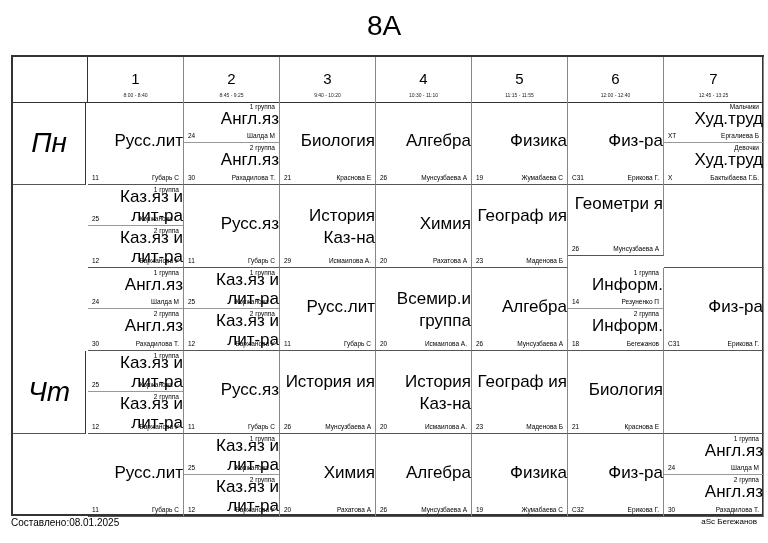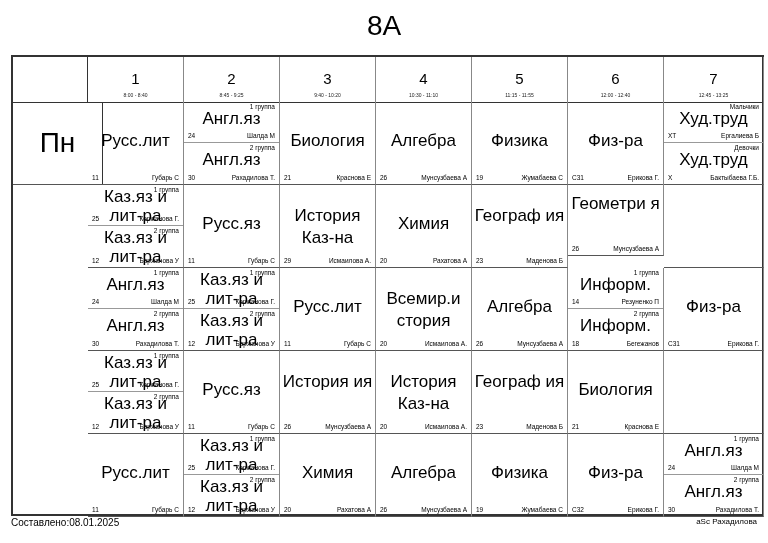--- a/index.html
+++ b/index.html
@@ -3,24 +3,24 @@
 <meta charset="utf-8">
 <style>
   html, body { margin:0; padding:0; background:#fff; }
   body { width:768px; height:543px; position:relative; font-family:"Liberation Sans", sans-serif; color:#000; overflow:hidden; }
   .title { position:absolute; left:0; width:768px; top:10px; text-align:center; font-size:28px; }
   .grid { position:absolute; left:11px; top:55px; width:753px; height:461px; border:2px solid #333; box-sizing:border-box; }
   .hcell { position:absolute; top:0; height:45px; border-right:1px solid #888; box-sizing:border-box; text-align:center; }
   .hcell .num { font-size:15px; margin-top:13px; }
   .hcell .time { font-size:5px; margin-top:5px; color:#222; }
   .hline { position:absolute; left:0; width:100%; top:45px; border-top:1.5px solid #333; }
-  .day { position:absolute; left:0; width:90px; border-right:1px solid #333; border-bottom:1px solid #555; box-sizing:border-box; display:flex; align-items:center; justify-content:center; font-size:28px; }
+  .day { position:absolute; left:0; width:73px; border-right:1px solid #333; border-bottom:1px solid #555; box-sizing:border-box; display:flex; align-items:center; justify-content:center; font-size:28px;font-style:italic; }
   .cell { position:absolute; border-right:1px solid #888; border-bottom:1px solid #555; box-sizing:border-box; overflow:hidden; }
   .lesson { position:absolute; left:0; right:0; overflow:visible; }
-  .subj { position:absolute; left:0; right:0; text-align:center; font-size:17px; line-height:18px; }
+  .subj { position:absolute; left:0; right:0; text-align:right; font-size:17px; line-height:18px; }
   .room { position:absolute; left:4px; bottom:3px; font-size:6.5px; }
   .teacher { position:absolute; right:4px; bottom:3px; font-size:6.5px; }
   .grp { position:absolute; right:4px; top:1px; font-size:6.5px; }
   .half-top { top:0; height:50%; border-bottom:1px solid #999; box-sizing:border-box; }
   .half-bot { top:50%; height:50%; }
   .full { top:0; height:100%; }
   .footer-left { position:absolute; left:11px; top:517px; font-size:10px; }
   .footer-right { position:absolute; right:11px; top:517px; font-size:8px; }
 </style>
 </head>
@@ -203,21 +203,21 @@
     </div>
     <div class="cell" style="left: 267px; top: 211px; width: 96px; height: 83px;">
       <div class="lesson full">
         <div class="subj" style="top: 30px;">Русс.лит</div>
         <div class="room">11</div>
         <div class="teacher">Губарь С</div>
       </div>
     </div>
     <div class="cell" style="left: 363px; top: 211px; width: 96px; height: 83px;">
       <div class="lesson full">
-        <div class="subj" style="top: 20px; line-height: 22px;">Всемир.и стория</div>
+        <div class="subj" style="top: 20px; line-height: 22px;">Всемир.и группа</div>
         <div class="room">20</div>
         <div class="teacher">Исмаилова А.</div>
       </div>
     </div>
     <div class="cell" style="left: 459px; top: 211px; width: 96px; height: 83px;">
       <div class="lesson full">
         <div class="subj" style="top: 30px;">Алгебра</div>
         <div class="room">26</div>
         <div class="teacher">Мунсузбаева А</div>
       </div>
@@ -236,20 +236,21 @@
         <div class="teacher">Бегежанов</div>
       </div>
     </div>
     <div class="cell" style="left: 651px; top: 211px; width: 100px; height: 83px;">
       <div class="lesson full">
         <div class="subj" style="top: 30px;">Физ-ра</div>
         <div class="room">С31</div>
         <div class="teacher">Ерикова Г.</div>
       </div>
     </div>
+    <div class="day" style="top: 294px; height: 83px;">Чт</div>
     <div class="cell" style="left: 75px; top: 294px; width: 96px; height: 83px;">
       <div class="lesson half-top">
         <div class="subj" style="top: 2px; line-height: 19px;">Каз.яз и лит-ра</div>
         <div class="grp">1 группа</div>
         <div class="room">25</div>
         <div class="teacher">Коржанова Г.</div>
       </div>
       <div class="lesson half-bot">
         <div class="subj" style="top: 2px; line-height: 19px;">Каз.яз и лит-ра</div>
         <div class="grp">2 группа</div>
@@ -352,13 +353,13 @@
       <div class="lesson half-bot">
         <div class="subj" style="top: 8px;">Англ.яз</div>
         <div class="grp">2 группа</div>
         <div class="room">30</div>
         <div class="teacher">Рахадилова Т.</div>
       </div>
     </div>
   </div>
 
 <div class="footer-left">Составлено:08.01.2025</div>
-<div class="footer-right">aSc Рахадилова</div>
+<div class="footer-right">aSc Бегежанов</div>
 
 </body></html>

